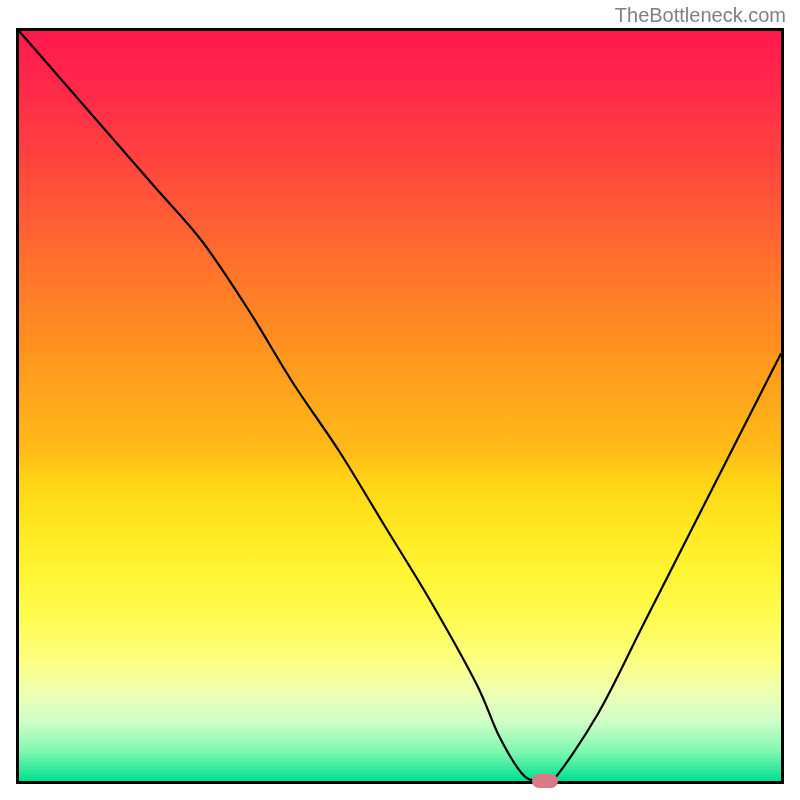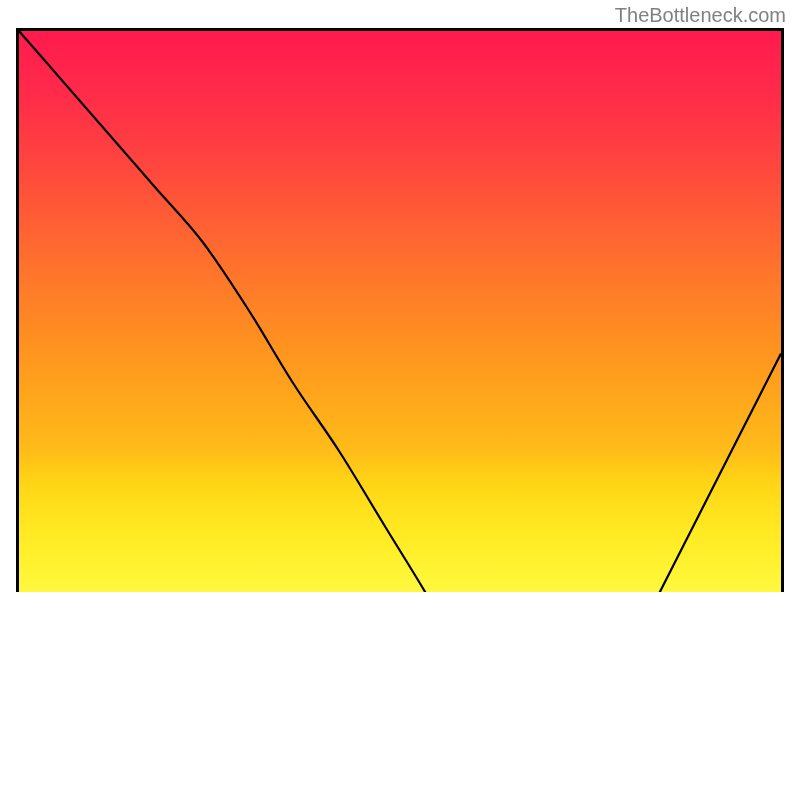--- a/index.html
+++ b/index.html
@@ -3,21 +3,21 @@
 <meta charset="utf-8">
 <style>
   body {
     margin: 0;
     padding: 0;
     background: #ffffff;
     font-family: Arial, sans-serif;
   }
   .container {
     width: 800px;
-    height: 592px;
+    height: 800px;
     position: relative;
     text-align: right;
   }
   .watermark {
     position: absolute;
     top: 4px;
     right: 14px;
     color: #808080;
     font-size: 20px;
     font-weight: 500;

